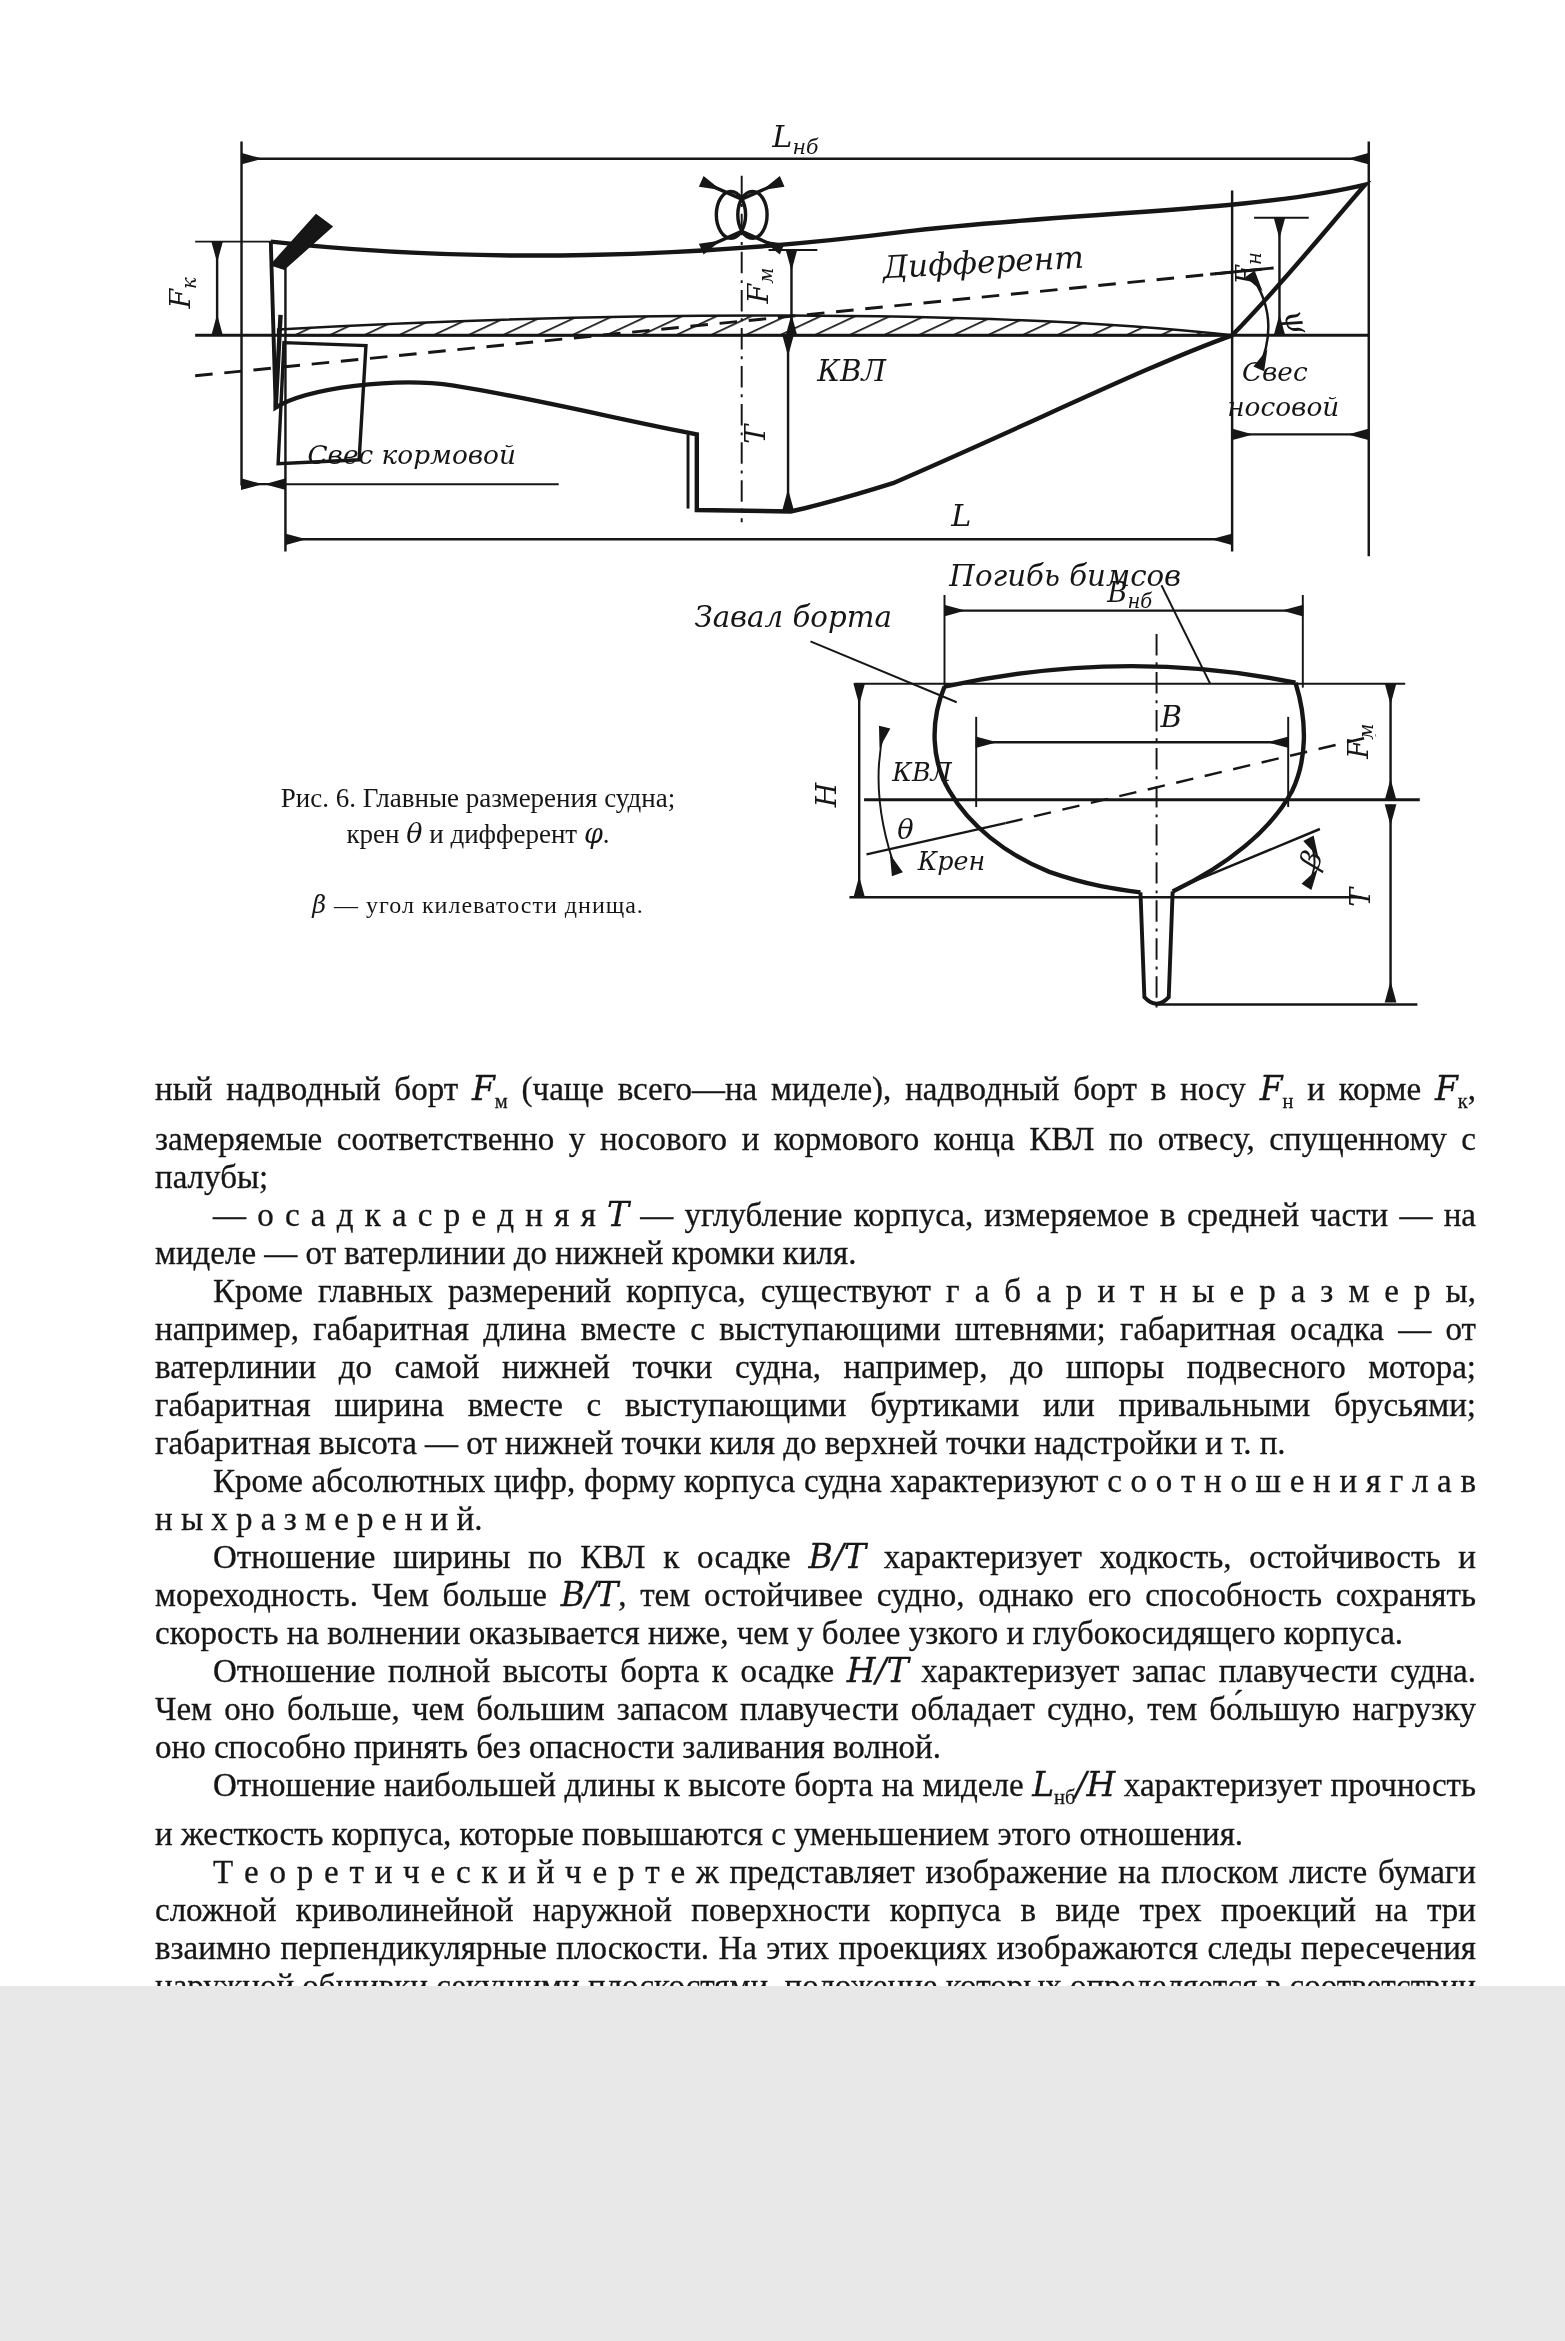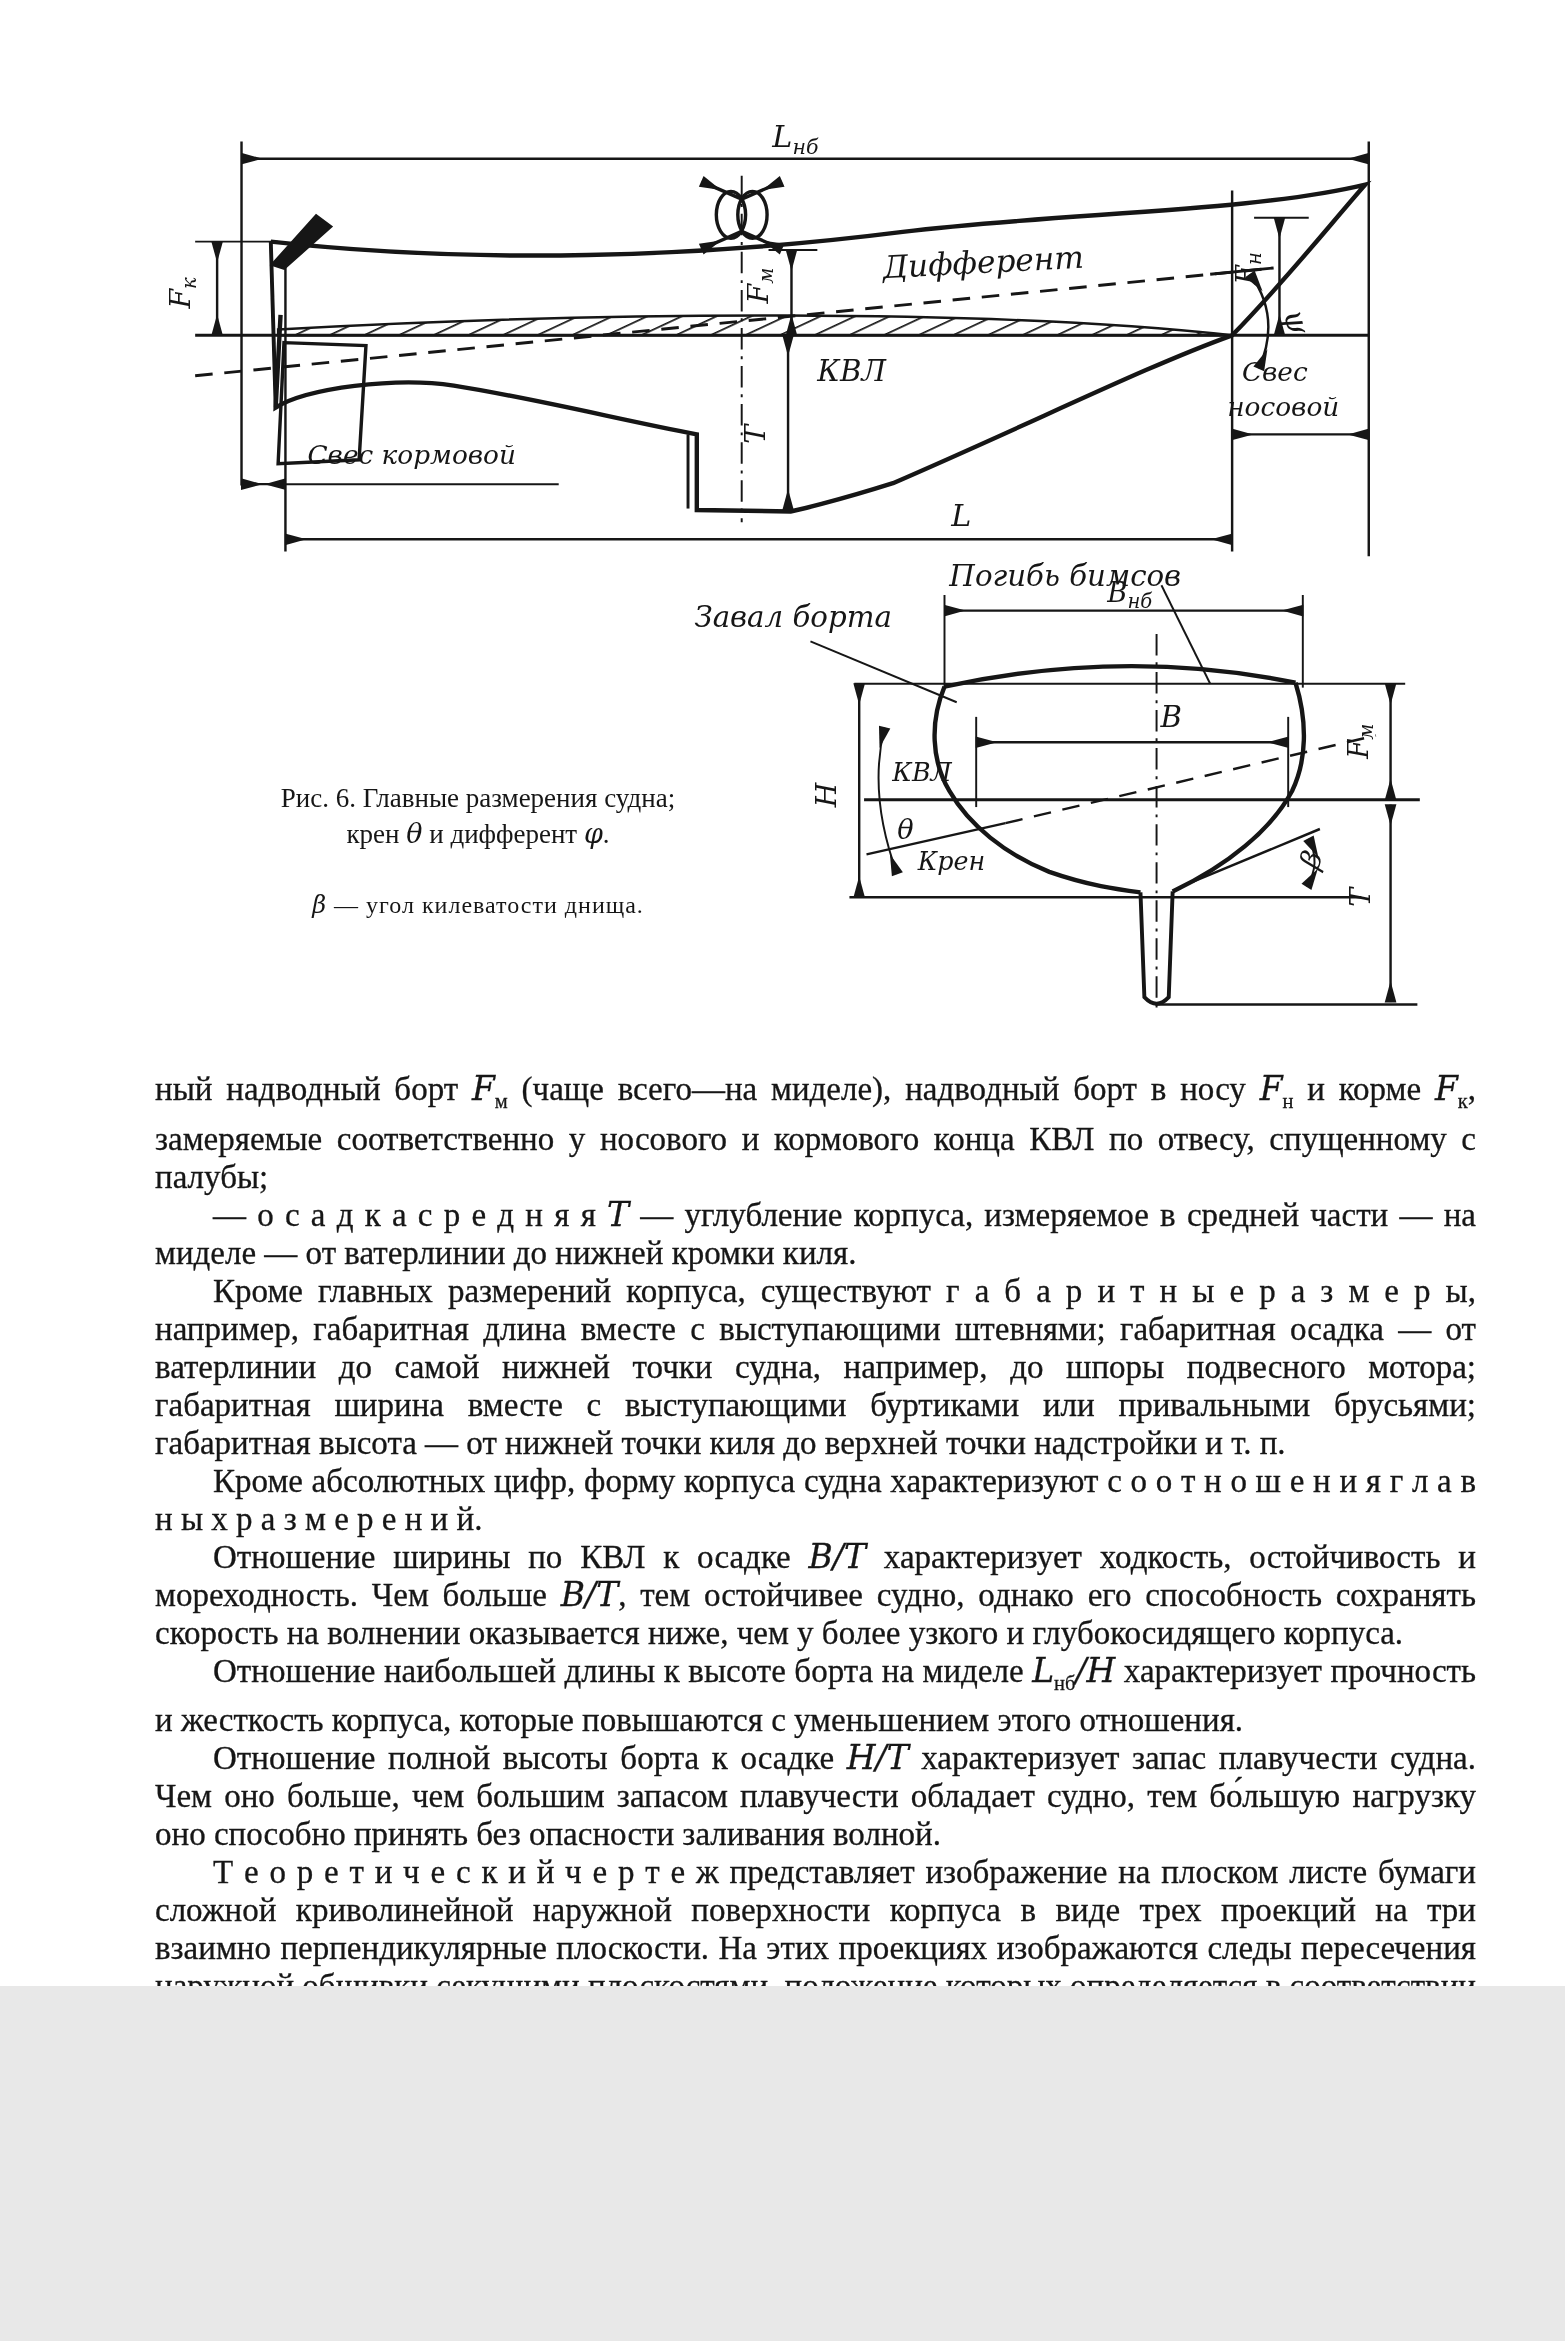--- a/index.html
+++ b/index.html
@@ -200,22 +200,22 @@
     <div><span>крен </span><i>θ</i><span> и дифферент </span><i>φ</i><span>.</span></div>
     <div class="cap3"><i>β</i><span> — угол килеватости днища.</span></div>
   </div>
 
   <div id="bodytext">
       <p class="noindent">ный надводный борт <i class="fml">F</i><sub class="fsub">м</sub> (чаще всего—на миделе), надводный борт в носу <i class="fml">F</i><sub class="fsub">н</sub> и корме <i class="fml">F</i><sub class="fsub">к</sub>, замеряемые соответственно у носового и кормового конца КВЛ по отвесу, спущенному с палубы;</p>
       <p>— о с а д к а   с р е д н я я   <i class="fml">T</i> — углубление корпуса, измеряемое в средней части — на миделе — от ватерлинии до нижней кромки киля.</p>
       <p>Кроме главных размерений корпуса, существуют г а б а р и т н ы е   р а з м е р ы,  например, габаритная длина вместе с выступающими штевнями; габаритная осадка — от ватерлинии до самой нижней точки судна, например, до шпоры подвесного мотора; габаритная ширина вместе с выступающими буртиками или привальными брусьями; габаритная высота — от нижней точки киля до верхней точки надстройки и т. п.</p>
       <p>Кроме абсолютных цифр, форму корпуса судна характеризуют с о о т н о ш е н и я   г л а в н ы х   р а з м е р е н и й.</p>
       <p>Отношение ширины по КВЛ к осадке <i class="fml">B/T</i> характеризует ходкость, остойчивость и мореходность. Чем больше <i class="fml">B/T</i>, тем остойчивее судно, однако его способность сохранять скорость на волнении оказывается ниже, чем у более узкого и  глубокосидящего  корпуса.</p>
+      <p>Отношение полной высоты борта к осадке <i class="fml">H/T</i> характеризует запас плавучести судна. Чем оно больше, чем большим запасом плавучести обладает судно, тем бо́льшую нагрузку оно способно принять без опасности заливания волной.</p>
       <p>Отношение наибольшей длины к высоте борта на миделе <i class="fml">L</i><sub class="fsub">нб</sub><i class="fml">/H</i> характеризует прочность и жесткость корпуса, которые повышаются с уменьшением этого отношения.</p>
-      <p>Отношение полной высоты борта к осадке <i class="fml">H/T</i> характеризует запас плавучести судна. Чем оно больше, чем большим запасом плавучести обладает судно, тем бо́льшую нагрузку оно способно принять без опасности заливания волной.</p>
       <p>Т е о р е т и ч е с к и й   ч е р т е ж   представляет изображение на плоском листе бумаги сложной криволинейной наружной поверхности корпуса в виде трех проекций на три взаимно перпендикулярные плоскости. На этих проекциях изображаются следы пересечения наружной обшивки секущими плоскостями, положение которых определяется в соответствии с установившимися в судостроении правилами. Три из этих плоскостей — диаметральная, основная и плоскость мидель-шпангоута — являются главными, базовыми для по-</p>
     </div>
 
   <div id="wm">
     <div id="wm-bar"></div>
     <div id="wm-top" class="wmtxt">SEATRACKER.RU</div>
     <div id="wm-bot" class="wmtxt">SEATRACKER.RU</div>
   </div>
   <svg id="star" width="342" height="275" viewBox="-350 -350 700 564">
     <polygon fill="rgba(91,159,198,0.97)" points="

